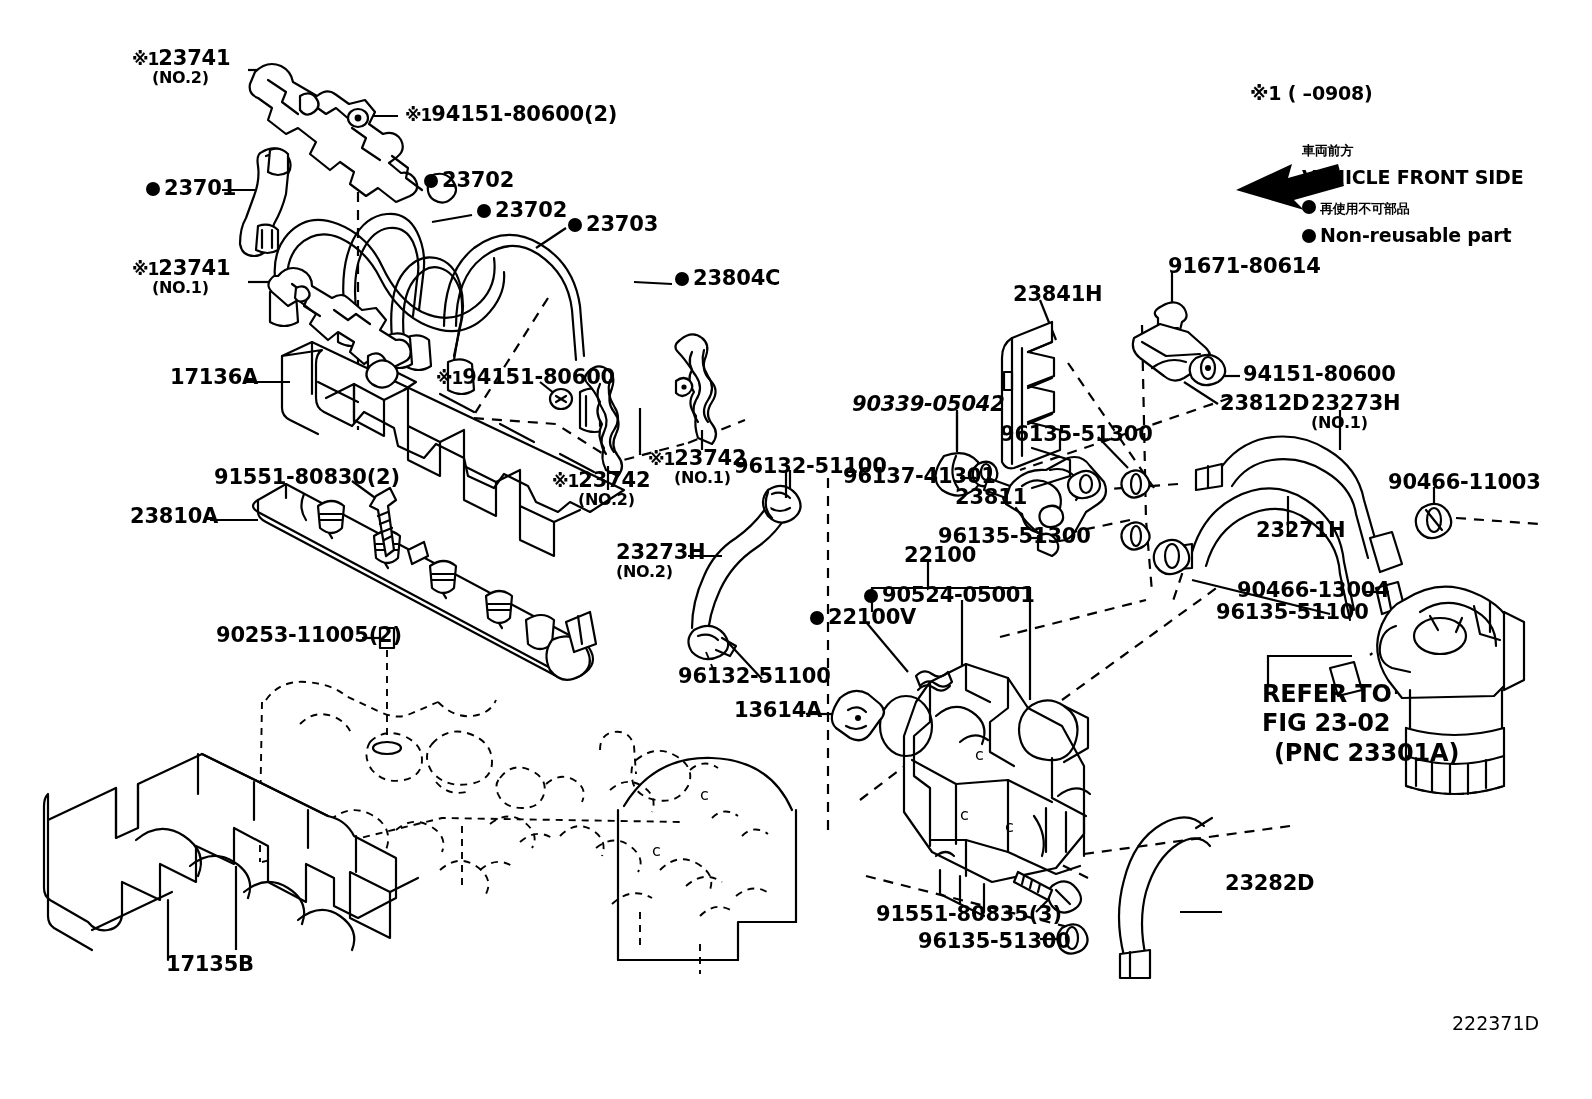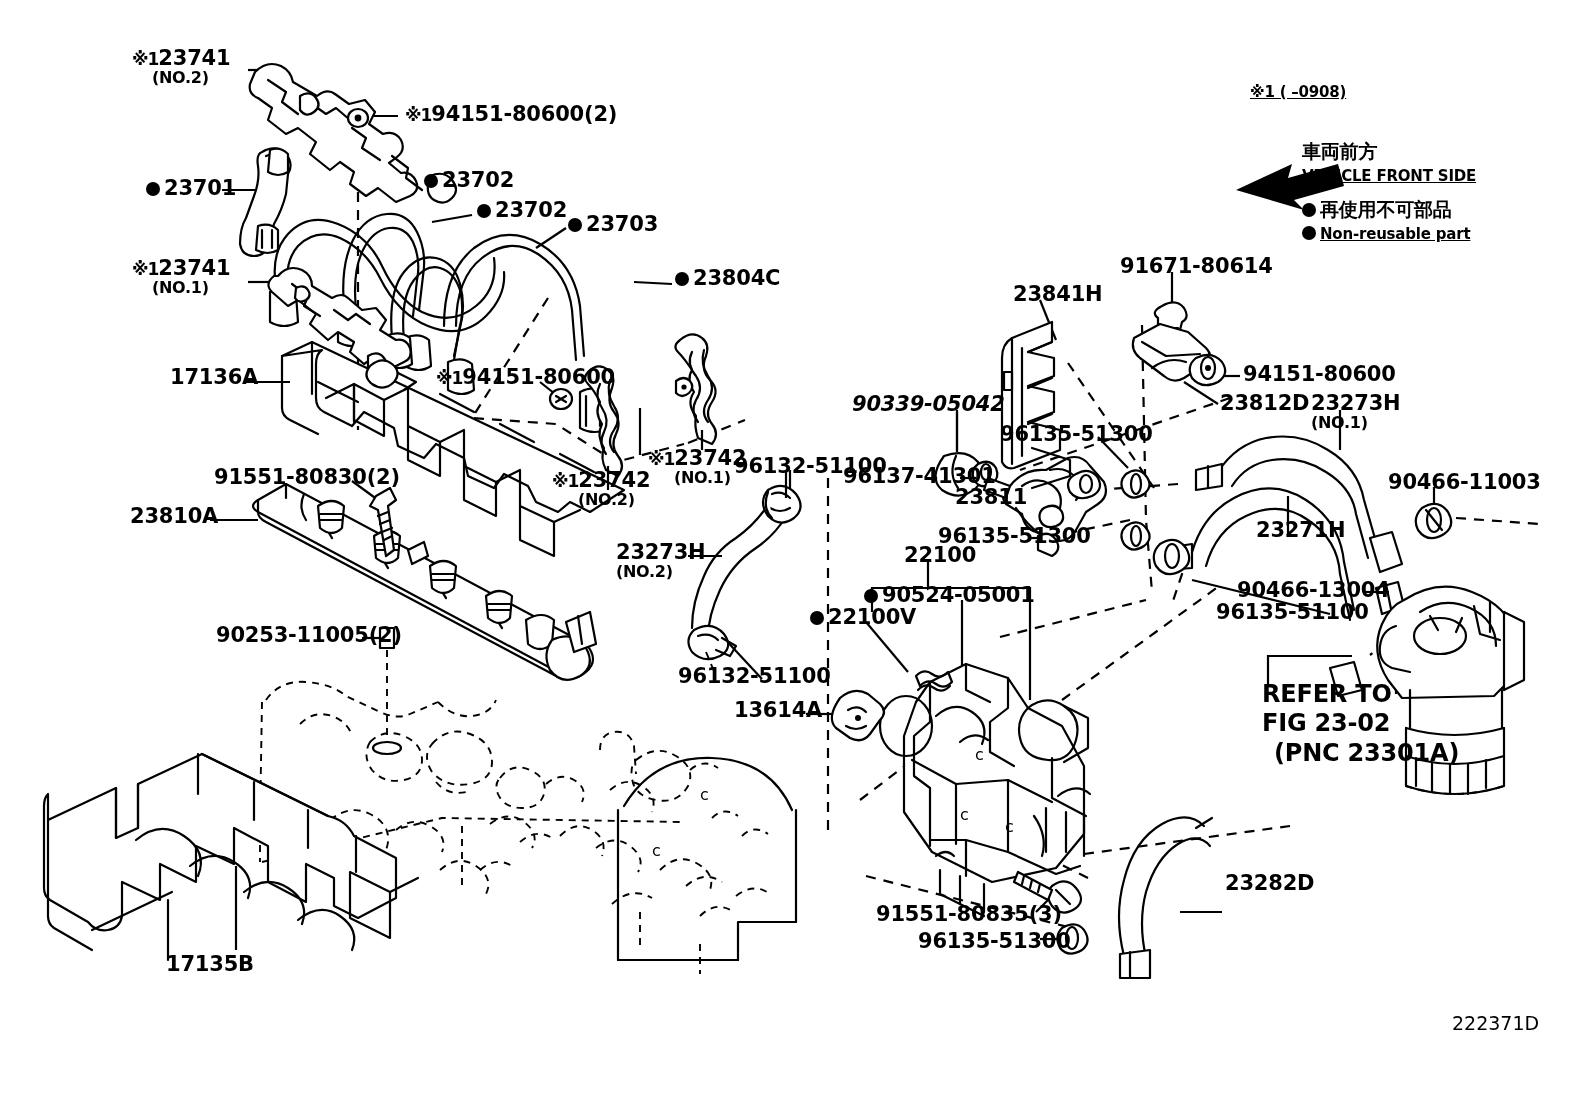--- a/index.html
+++ b/index.html
@@ -35,22 +35,22 @@
   .pn { font-size: 21px; }
   .dot {
     display: inline-block;
     width: 14px; height: 14px;
     border-radius: 50%;
     background: #000;
     vertical-align: -1px;
     margin-right: 4px;
   }
   .aster { font-size: 17px; font-weight: bold; letter-spacing: -1px; }
-  .legend-line { font-size: 15px; font-weight: bold; white-space: nowrap; text-decoration: underline; }
-  .legend-jp { font-size: 19px; font-weight: bold; font-family: "DejaVu Sans", sans-serif; }
+  .legend-line { font-size: 19px; font-weight: bold; white-space: nowrap; }
+  .legend-jp { font-size: 13px; font-weight: bold; font-family: "DejaVu Sans", sans-serif; }
   .figcode {
     position: absolute;
     font-family: "DejaVu Sans", sans-serif;
     font-size: 19px;
     font-weight: normal;
     color: #000000;
   }
   .refer { font-size: 24px; font-weight: bold; line-height: 1.22; }
 </style>
 </head>
@@ -593,21 +593,21 @@
   </div>
 
   <div class="lbl" style="left:852px; top:394px;font-style:italic;">
     <span class="main"><span class="pn">90339-05042</span></span>
   </div>
 
   <div class="lbl" style="left:1013px; top:284px;">
     <span class="main"><span class="pn">23841H</span></span>
   </div>
 
-  <div class="lbl" style="left:1120px; top:256px;">
+  <div class="lbl" style="left:1168px; top:256px;">
     <span class="main"><span class="pn">91671-80614</span></span>
   </div>
 
   <div class="lbl" style="left:1243px; top:364px;">
     <span class="main"><span class="pn">94151-80600</span></span>
   </div>
 
   <div class="lbl" style="left:1220px; top:393px;">
     <span class="main"><span class="pn">23812D</span></span>
   </div>

